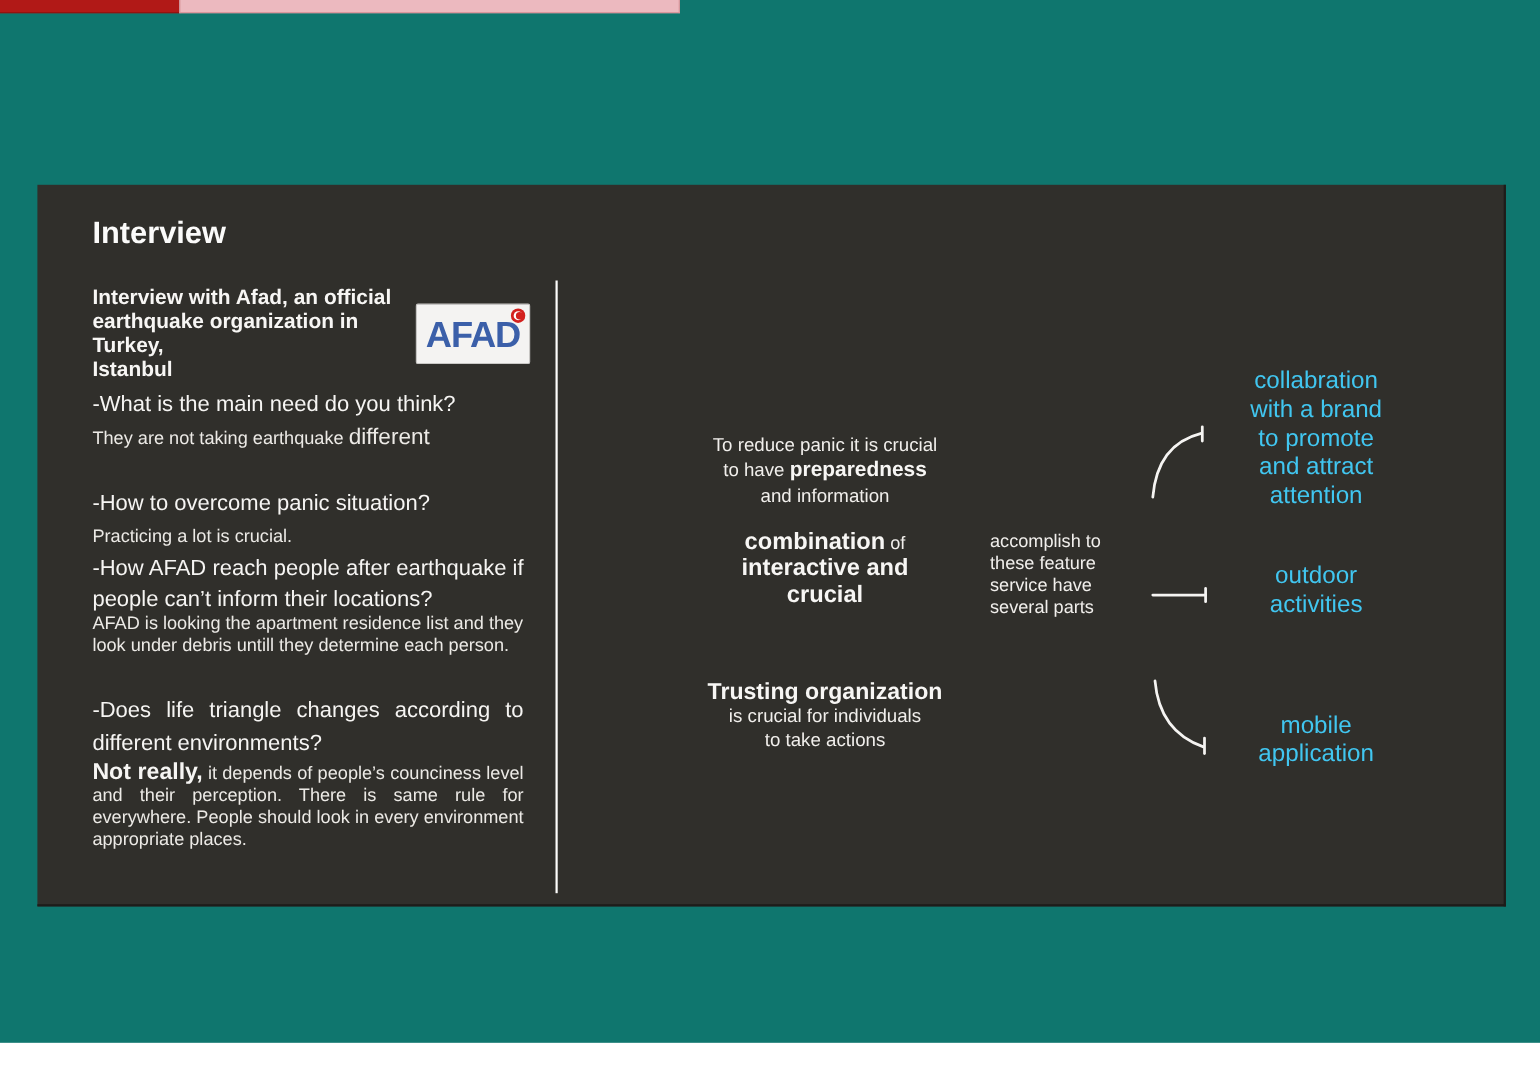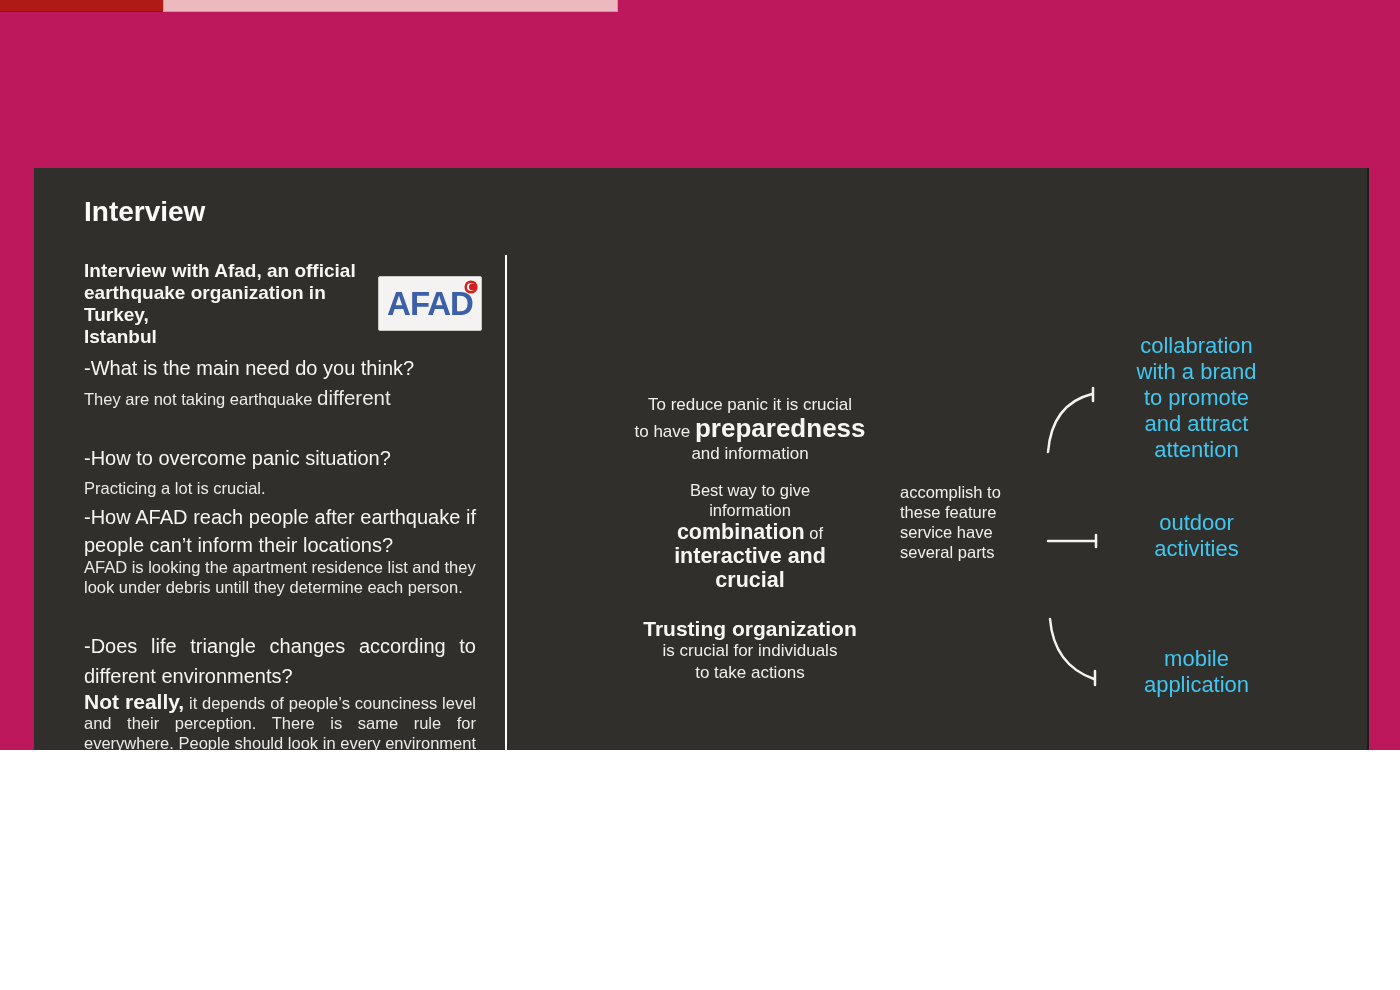--- a/index.html
+++ b/index.html
@@ -1,17 +1,17 @@
 <!DOCTYPE html>
 <html><head>
 <meta charset="utf-8">
 <style>
   html,body{margin:0;padding:0;background:#ffffff;width:1400px;height:990px;
     font-family:"Liberation Sans",sans-serif;-webkit-font-smoothing:antialiased;}
-  .stage{position:relative;width:1400px;height:750px;overflow:hidden;background:#be185d;}
+  .stage{position:relative;width:1400px;height:948px;overflow:hidden;background:#0f766e;}
 
   
   .bar-red{position:absolute;left:0;top:0;width:163px;height:11px;background:#b11917;border-bottom:1px solid #8f1210;}
   .bar-pink{position:absolute;left:163px;top:0;width:453px;height:11px;background:#ecb9bf;border:1px solid #d9939a;border-top:none;}
 
   
   .panel{position:absolute;left:34px;top:168px;width:1333px;height:654px;background:#302f2b;
     border-right:2px solid #1d1c1a;border-bottom:2px solid #1d1c1a;color:#f2f1ee;}
 
   .title{position:absolute;left:50px;top:28px;font-size:28px;font-weight:600;color:#fbfbfa;}
@@ -32,21 +32,21 @@
   .q1{top:186px;} .a1{top:220px;} .q2{top:276px;} .a2{top:310px;}
   .q3{top:335px;text-align:justify;} .a3{top:389px;}
   .q4{top:463px;text-align:justify;line-height:30px;} .a4{top:524px;text-align:justify;}
   .a1-emph{font-size:20.5px;}
   .a4-emph{font-size:21px;font-weight:700;color:#f6f5f3;}
 
   .finding{position:absolute;left:560px;width:312px;text-align:center;color:#f1efec;}
   .f1{top:226px;font-size:17px;line-height:22px;}
   .f2{top:312px;font-size:16.5px;line-height:20px;}
   .f3{top:450px;font-size:17px;line-height:22px;}
-  .emph-big{font-size:26px;font-weight:700;color:#f7f6f4;line-height:24px;}
+  .emph-big{font-size:19px;font-weight:700;color:#f7f6f4;line-height:24px;}
   .f2-bold{font-size:21.5px;font-weight:700;line-height:24px;color:#f7f6f4;}
   .f3-head{font-size:21px;font-weight:700;color:#f7f6f4;}
 
   .bridge{position:absolute;left:866px;top:314px;width:150px;text-align:left;
     font-size:16.5px;line-height:20px;color:#f1efec;}
 
   .outcome{position:absolute;left:1010px;width:305px;text-align:center;color:#41c6f0;
     font-size:22px;line-height:26px;font-weight:400;}
   .o1{top:165px;} .o2{top:342px;} .o3{top:478px;}
 
@@ -94,22 +94,20 @@
     <div class="q q4">-Does life triangle changes according to different environments?</div>
     <div class="a a4"><span class="a4-emph">Not really,</span><span> it depends of people’s counciness level and their perception. There is same rule for everywhere. People should look in every environment appropriate places.</span></div>
 
     <div class="finding f1">
       <div>To reduce panic it is crucial</div>
       <div><span>to have </span><span class="emph-big">preparedness</span></div>
       <div>and information</div>
     </div>
 
     <div class="finding f2">
-      <div class="prelines">Best way to give
-information</div>
       <div><span class="f2-bold">combination</span><span> of</span></div>
       <div class="f2-bold prelines">interactive and
 crucial</div>
     </div>
 
     <div class="finding f3">
       <div class="f3-head">Trusting organization</div>
       <div class="prelines">is crucial for individuals
 to take actions</div>
     </div>

